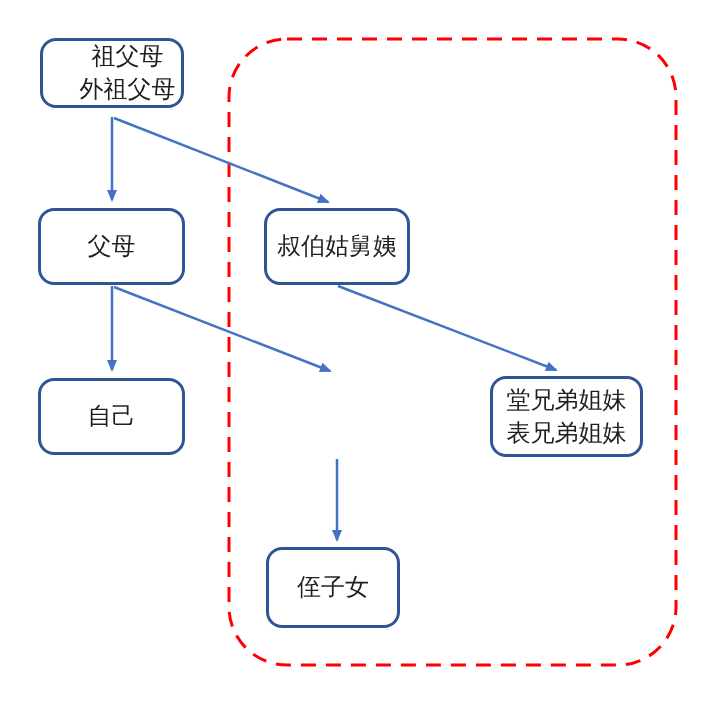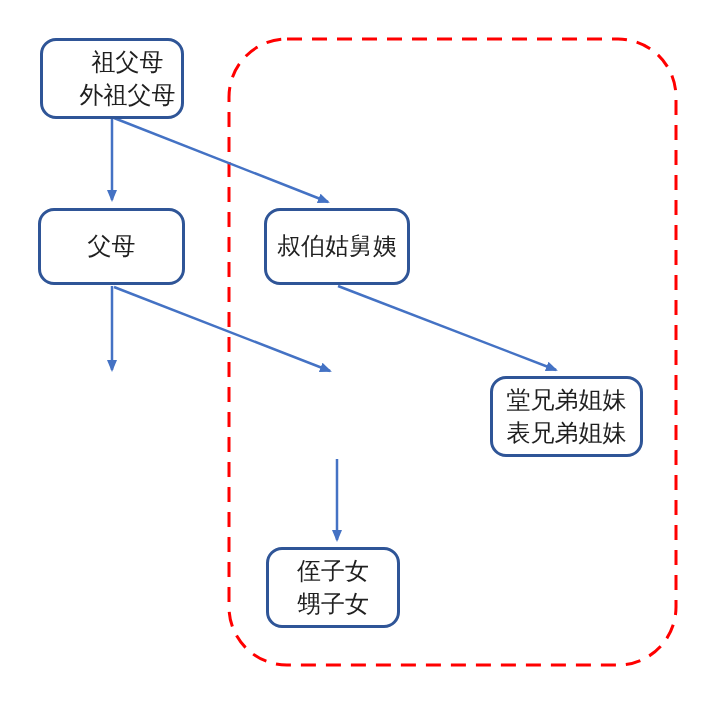--- a/index.html
+++ b/index.html
@@ -69,38 +69,40 @@
 
     <line x1="112" y1="117" x2="112" y2="200" stroke="#4472C4" stroke-width="2.5" marker-end="url(#arrowhead)"></line>
     <line x1="114" y1="118" x2="328" y2="202" stroke="#4472C4" stroke-width="2.5" marker-end="url(#arrowhead)"></line>
     <line x1="112" y1="286" x2="112" y2="370" stroke="#4472C4" stroke-width="2.5" marker-end="url(#arrowhead)"></line>
     <line x1="114" y1="287" x2="330" y2="371" stroke="#4472C4" stroke-width="2.5" marker-end="url(#arrowhead)"></line>
     <line x1="338" y1="286" x2="556" y2="370" stroke="#4472C4" stroke-width="2.5" marker-end="url(#arrowhead)"></line>
     <line x1="337" y1="459" x2="337" y2="540" stroke="#4472C4" stroke-width="2.5" marker-end="url(#arrowhead)"></line>
   </svg>
 
 
-  <div class="node" style="left:40px; top:38px; width:144px; height:81px;padding-left:31px;">
+  <div class="node" style="left:40px; top:38px; width:144px; height:70px;padding-left:31px;">
     <span>祖父母</span>
     <span>外祖父母</span>
   </div>
 
   <div class="node" style="left:38px; top:208px; width:147px; height:77px;">
     <span>父母</span>
   </div>
 
   <div class="node" style="left:264px; top:208px; width:146px; height:77px;">
     <span>叔伯姑舅姨</span>
   </div>
 
+  <div class="node" style="left:38px; top:378px; width:147px; height:77px;">
+    <span>自己</span>
+  </div>
 
 
   <div class="node" style="left:490px; top:376px; width:153px; height:81px;">
     <span>堂兄弟姐妹</span>
     <span>表兄弟姐妹</span>
   </div>
 
   <div class="node" style="left:266px; top:547px; width:134px; height:81px;">
     <span>侄子女</span>
-    <span>甥子女</span>
   </div>
 
 </div>
 
 </body></html>

